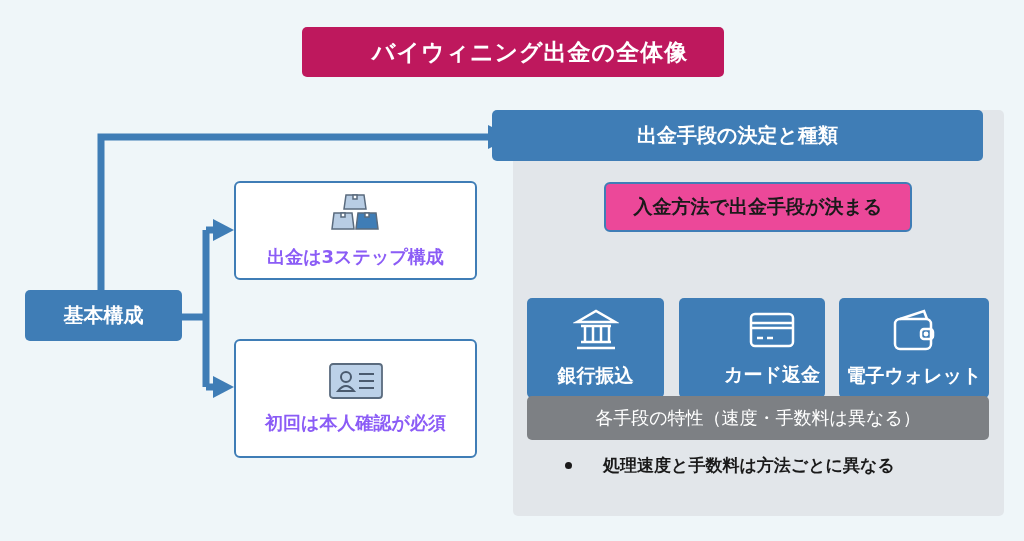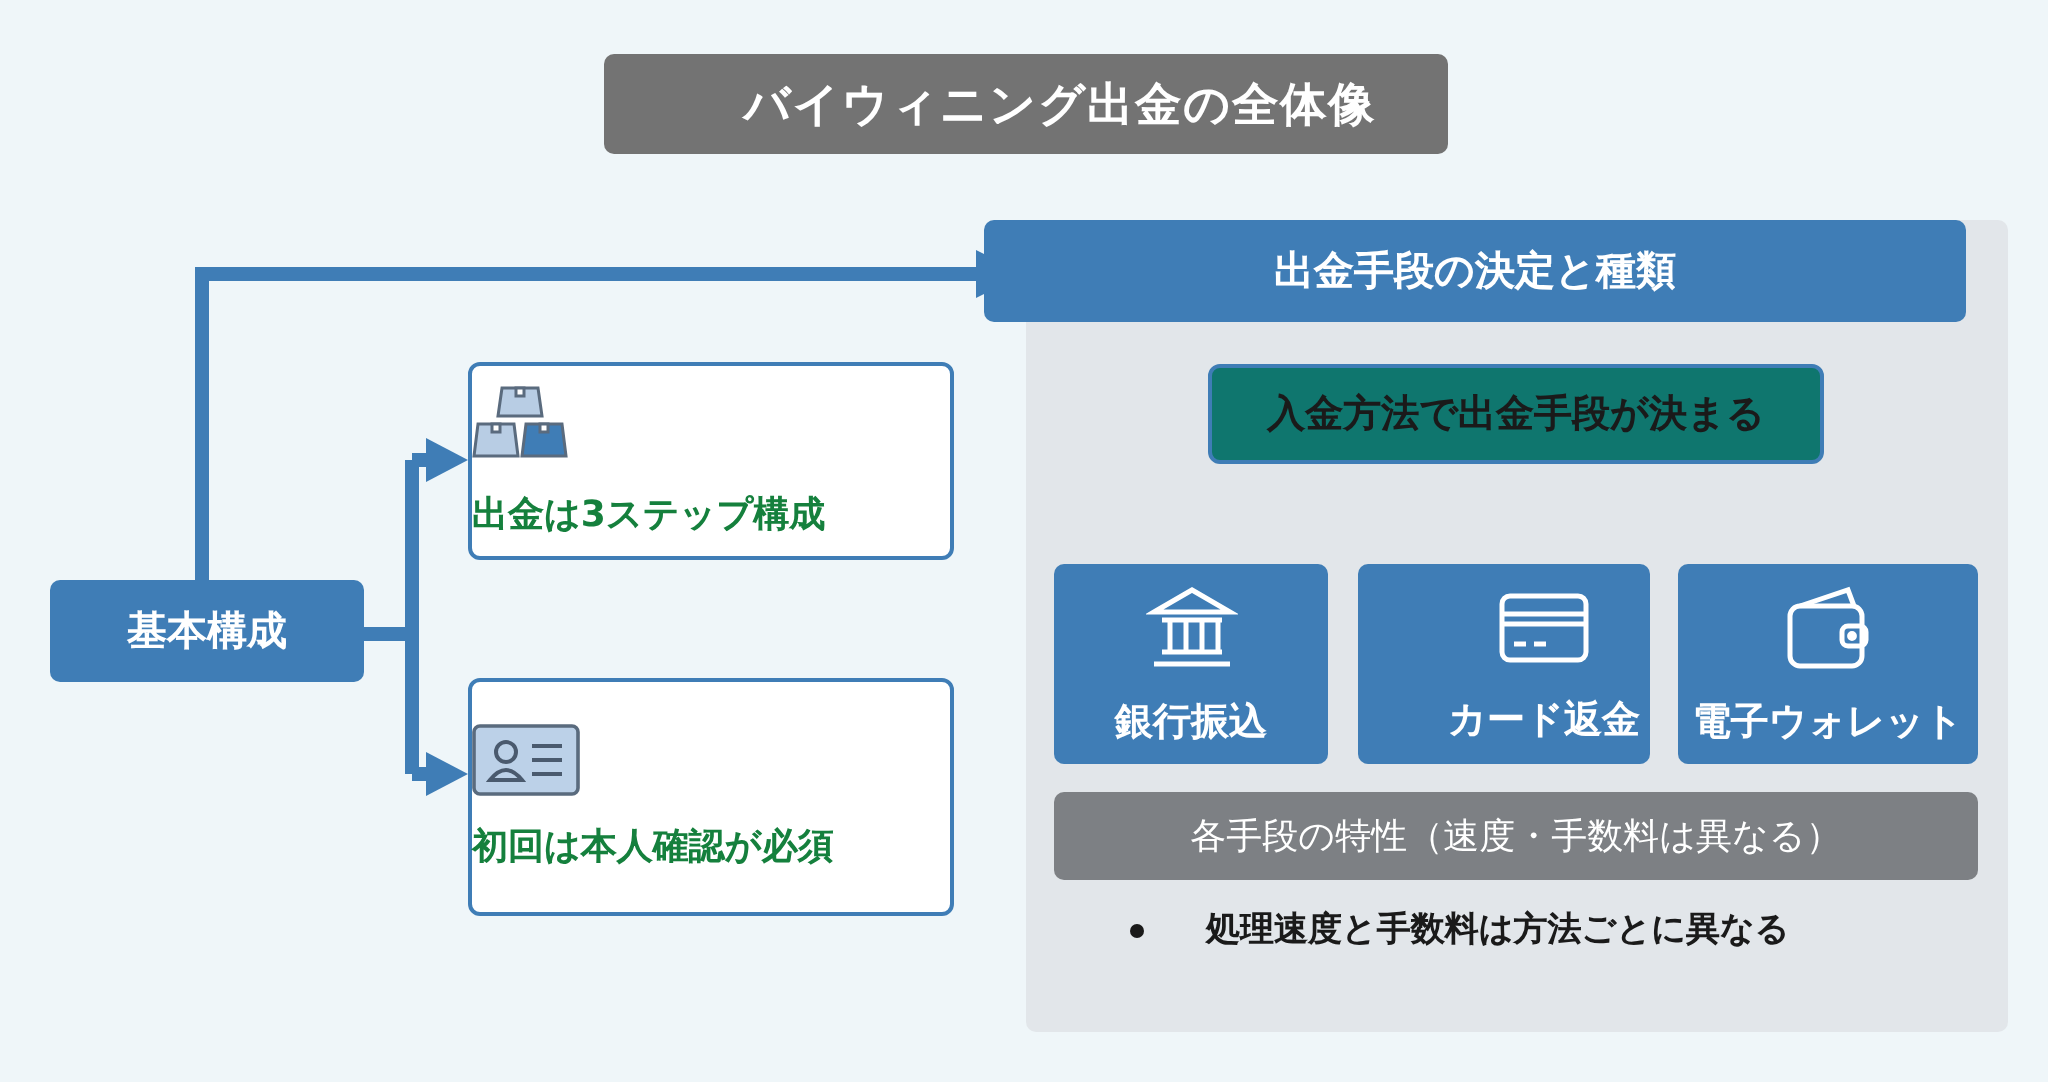--- a/index.html
+++ b/index.html
@@ -5,56 +5,56 @@
   html, body { margin: 0; padding: 0; }
   body {
     width: 1024px; height: 541px; overflow: hidden;
     background: #eff6f9;
     font-family: "DejaVu Sans", "Liberation Sans", sans-serif;
     position: relative;
   }
   .abs { position: absolute; box-sizing: border-box; }
   .title {
     left: 302px; top: 27px; width: 422px; height: 50px;
-    background: #737373; border-radius: 5px;
+    background: #be185d; border-radius: 5px;
     color: #fff; font-weight: bold; font-size: 23px;
     display: flex; align-items: center; justify-content: center;
     letter-spacing: 1px;
     padding-left: 34px;
   }
   .base-node {
     left: 25px; top: 290px; width: 157px; height: 51px;
     background: #3f7db6; border-radius: 5px;
     color: #fff; font-weight: bold; font-size: 20px;
     display: flex; align-items: center; justify-content: center;
   }
   .card {
     background: #fff; border: 2px solid #3f7db6; border-radius: 6px;
-    display: flex; flex-direction: column; justify-content: center;
-    color: #15803d; font-weight: bold; font-size: 18px;
+    display: flex; flex-direction: column; align-items: center; justify-content: center;
+    color: #8b5cf6; font-weight: bold; font-size: 18px;
   }
   .card .lbl { margin-top: 8px; }
   .panel {
     left: 513px; top: 110px; width: 491px; height: 406px;
     background: #e2e6ea; border-radius: 5px;
   }
   .panel-header {
     left: 492px; top: 110px; width: 491px; height: 51px;
     background: #3f7db6; border-radius: 5px;
     color: #fff; font-weight: bold; font-size: 20px;
     display: flex; align-items: center; justify-content: center;
   }
   .decision {
     left: 604px; top: 182px; width: 308px; height: 50px;
-    background: #0f766e; border: 2px solid #3f7db6; border-radius: 6px;
+    background: #ec4899; border: 2px solid #3f7db6; border-radius: 6px;
     color: #1a1a1a; font-weight: bold; font-size: 19px;
     display: flex; align-items: center; justify-content: center;
   }
   .method {
-    top: 282px; height: 100px;
+    top: 298px; height: 100px;
     background: #3f7db6; border-radius: 5px;
     color: #fff; font-weight: bold; font-size: 19px;
     display: flex; flex-direction: column; align-items: center; justify-content: center;
   }
   .method .lbl { margin-top: 6px; white-space: nowrap; }
   .traits {
     left: 527px; top: 396px; width: 462px; height: 44px;
     background: #7d8084; border-radius: 5px;
     color: #fff; font-weight: normal; font-size: 18px;
     display: flex; align-items: center; justify-content: center;

